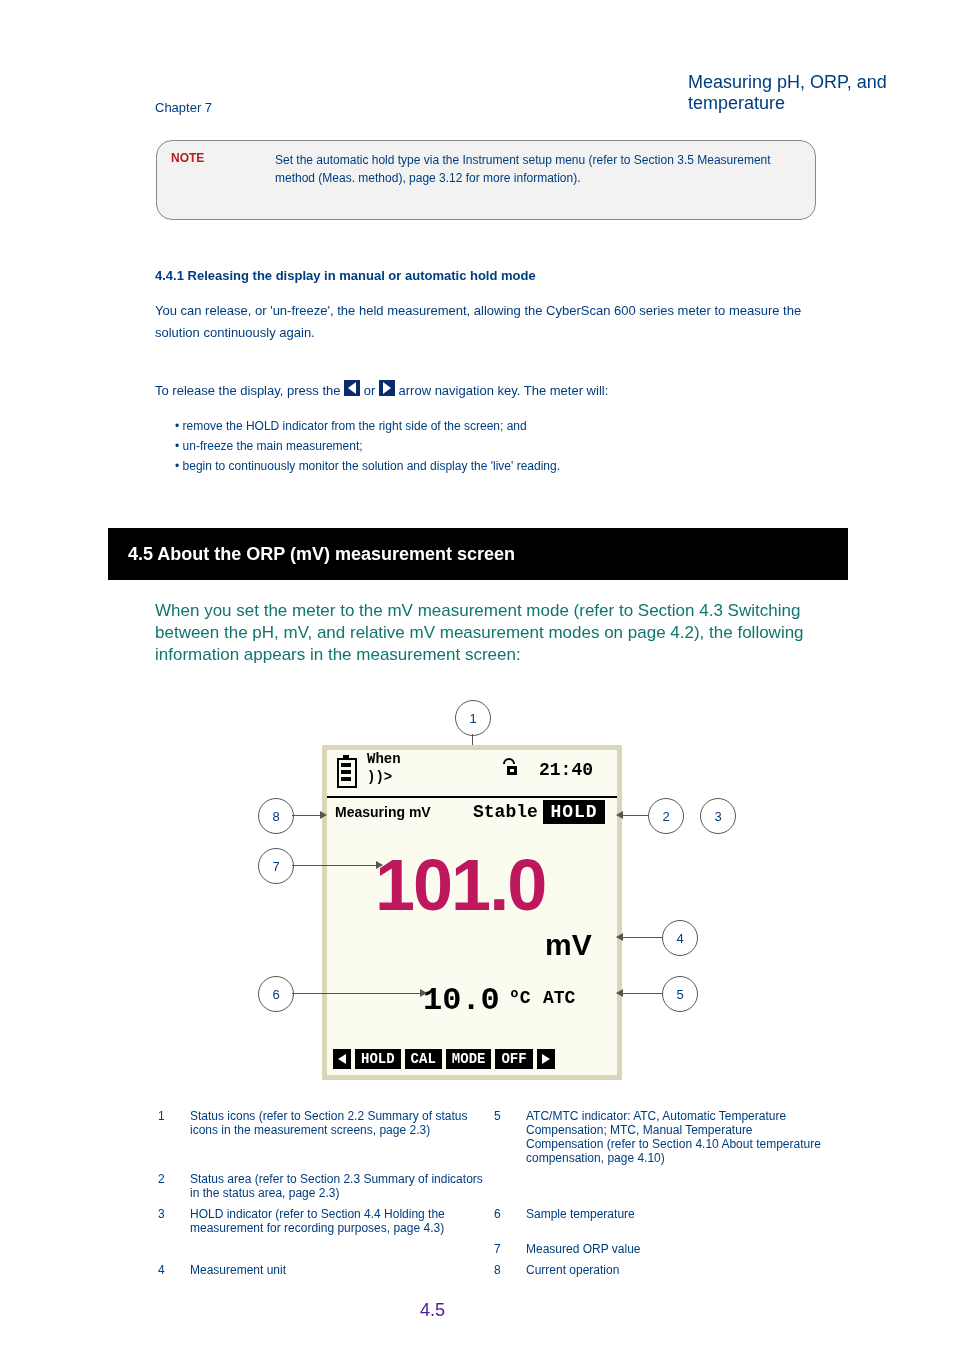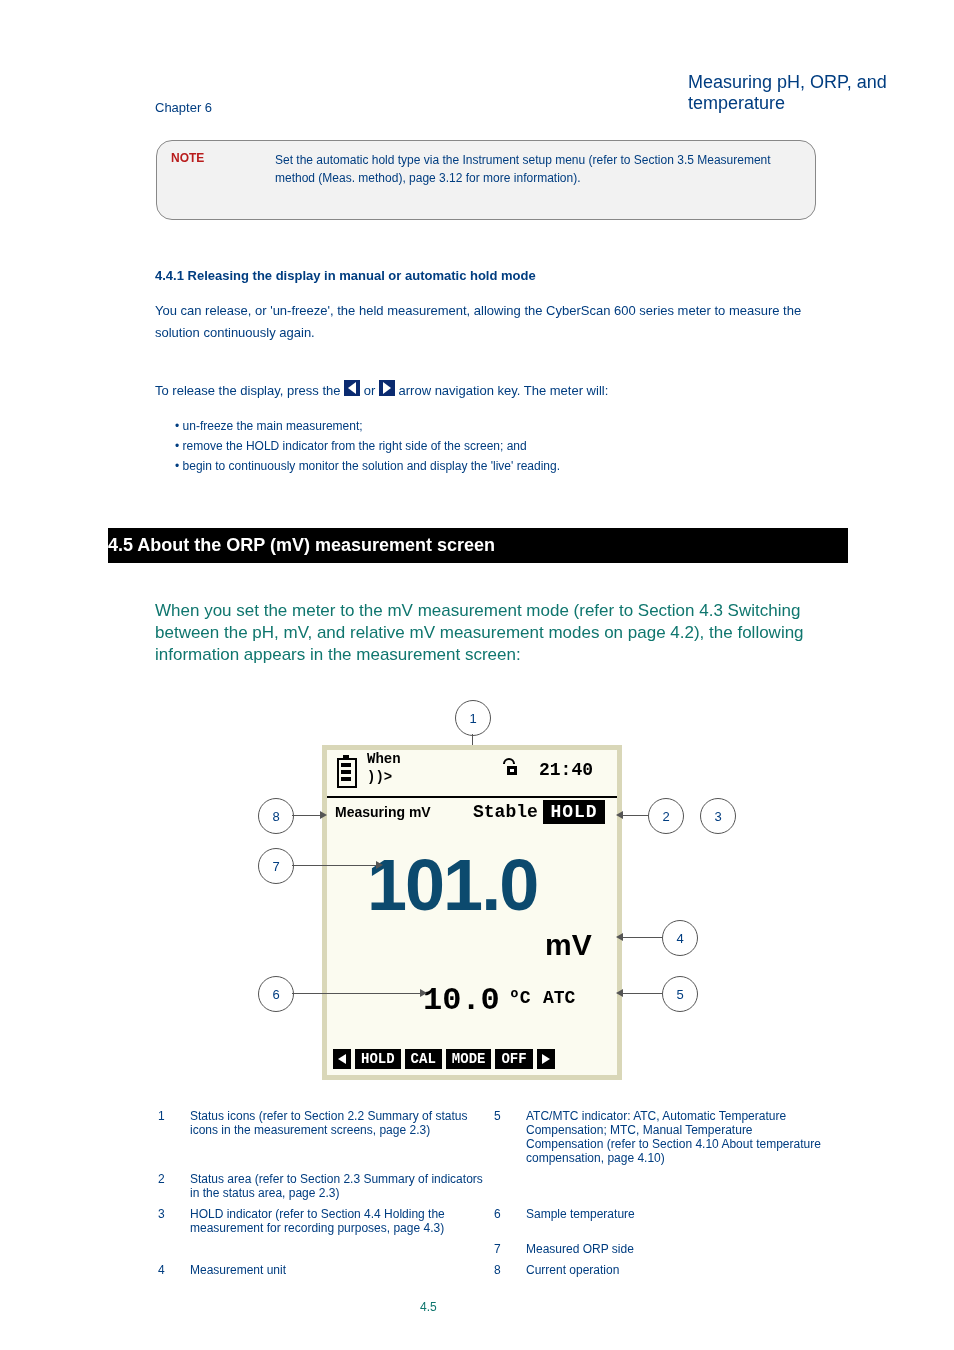--- a/index.html
+++ b/index.html
@@ -9,64 +9,64 @@
   .note-box{position:absolute;left:156px;top:140px;width:660px;height:80px;border:1px solid #888;border-radius:16px;background:#f2f2f2;padding:10px 14px;box-sizing:border-box}
   .note-label{position:absolute;left:14px;top:10px;font-size:12px;color:#b91c1c;font-weight:bold}
   .note-body{position:absolute;left:118px;top:10px;width:520px;font-size:12px;line-height:18px;color:#003d80}
   .sec1{position:absolute;left:155px;top:268px;font-size:13px;color:#003d80;font-weight:bold}
   .para1{position:absolute;left:155px;top:300px;width:670px;font-size:13px;color:#003d80;line-height:22px}
   .instr{position:absolute;left:155px;top:380px;width:670px;font-size:13px;color:#003d80;line-height:22px}
   .arrow-left{display:inline-block;vertical-align:middle}
   .arrow-right{display:inline-block;vertical-align:middle}
   .bullets{position:absolute;left:175px;top:416px;width:650px;font-size:12px;color:#003d80;line-height:20px}
   .bullets .dot:before{content:"• ";color:#003d80}
-  .black-bar{position:absolute;left:108px;top:528px;width:740px;height:35px;background:#000;color:#fff;font-size:18px;font-weight:bold;display:flex;align-items:center;padding-left:0;box-sizing:border-box}
+  .black-bar{position:absolute;left:108px;top:528px;width:740px;height:52px;background:#000;color:#fff;font-size:18px;font-weight:bold;display:flex;align-items:center;padding-left:20px;box-sizing:border-box}
   .para2{position:absolute;left:155px;top:600px;width:670px;font-size:17px;color:#0f766e;line-height:22px}
 
   .lcd{position:absolute;left:322px;top:745px;width:300px;height:335px;border:5px solid #d9d7b8;background:#fbfbf0;box-sizing:border-box}
   .lcd-top{position:relative;height:46px;border-bottom:2px solid #000}
   .batt{position:absolute;left:10px;top:8px;width:16px;height:26px;border:2px solid #000}
   .batt:before{content:"";position:absolute;left:4px;top:-5px;width:6px;height:4px;background:#000}
   .batt .bar{position:absolute;left:2px;width:10px;height:4px;background:#000}
   .batt .b1{top:3px}.batt .b2{top:10px}.batt .b3{top:17px}
   .irda{position:absolute;left:40px;top:2px;font:bold 14px/14px 'Courier New',monospace;color:#000}
   .irda2{position:absolute;left:40px;top:20px;font:bold 14px/14px 'Courier New',monospace;color:#000}
   .lock{position:absolute;left:172px;top:6px}
   .time{position:absolute;left:212px;top:10px;font:bold 18px 'Courier New',monospace;color:#000}
   .row2{position:relative;height:34px}
   .measuring{position:absolute;left:8px;top:6px;font:bold 14px Arial;color:#000}
   .stable{position:absolute;left:146px;top:4px;font:bold 18px 'Courier New',monospace;color:#000}
   .hold{position:absolute;left:216px;top:2px;width:62px;height:24px;background:#000;color:#fff;font:bold 18px/24px 'Courier New',monospace;text-align:center;letter-spacing:1px}
-  .bigval{position:absolute;left:40px;top:94px;font:bold 72px Arial;color:#0c4a6e;letter-spacing:-2px}
+  .bigval{position:absolute;left:48px;top:94px;font:bold 72px Arial;color:#be185d;letter-spacing:-2px}
   .mv{position:absolute;left:218px;top:178px;font:bold 30px Arial;color:#000}
   .temp{position:absolute;left:96px;top:232px;font:bold 32px 'Courier New',monospace;color:#000}
   .degc{position:absolute;left:182px;top:238px;font:bold 18px 'Courier New',monospace;color:#000}
   .atc{position:absolute;left:216px;top:238px;font:bold 18px 'Courier New',monospace;color:#000}
   .menu{position:absolute;left:6px;bottom:6px;display:flex;gap:4px}
   .menu .m{background:#000;color:#fff;font:bold 14px/20px 'Courier New',monospace;padding:0 6px;height:20px}
   .menu .tri{background:#000;color:#fff;width:18px;height:20px;display:flex;align-items:center;justify-content:center}
 
   .callout{position:absolute;width:34px;height:34px;border:1px solid #555;border-radius:50%;display:flex;align-items:center;justify-content:center;font-size:13px;color:#003d80;background:#fff}
   .cline{position:absolute;background:#555;height:1px}
   .cline-v{position:absolute;background:#555;width:1px}
   .arrowhead-r{position:absolute;width:0;height:0;border-top:4px solid transparent;border-bottom:4px solid transparent;border-left:7px solid #555}
   .arrowhead-l{position:absolute;width:0;height:0;border-top:4px solid transparent;border-bottom:4px solid transparent;border-right:7px solid #555}
   .arrowhead-d{position:absolute;width:0;height:0;border-left:4px solid transparent;border-right:4px solid transparent;border-top:7px solid #555}
 
   .legend{position:absolute;left:155px;top:1106px;width:670px;font-size:12px;color:#003d80}
   .legend td{vertical-align:top;padding-bottom:4px}
   .legend td.num{width:28px}
-  .footer{position:absolute;left:420px;top:1300px;font-size:12px;color:#0f766e}
+  .footer{position:absolute;left:420px;top:1300px;font-size:18px;color:#4c1d95}
 </style>
 </head>
 <body>
 <div class="page">
 
 <div class="header-right">Measuring pH, ORP, and temperature</div>
-<div class="chapter">Chapter 6</div>
+<div class="chapter">Chapter 7</div>
 
 <div class="note-box">
   <div class="note-label">NOTE</div>
   <div class="note-body">Set the automatic hold type via the Instrument setup menu (refer to Section 3.5 Measurement method (Meas. method), page 3.12 for more information).</div>
 </div>
 
 <div class="sec1">4.4.1 Releasing the display in manual or automatic hold mode</div>
 <div class="para1">You can release, or 'un-freeze', the held measurement, allowing the CyberScan 600 series meter to measure the solution continuously again.</div>
 
 <div class="instr">
@@ -81,22 +81,22 @@
   <span class="arrow-right">
     <svg width="16" height="16">
           <rect x="0" y="0" width="16" height="16" fill="#0a2a70"></rect>
           <polygon points="4,2 12,8 4,14" fill="#fff"></polygon>
         </svg>
   </span>
   <span> arrow navigation key. The meter will:</span>
 </div>
 
 <div class="bullets">
+  <div class="dot">remove the HOLD indicator from the right side of the screen; and</div>
   <div class="dot">un-freeze the main measurement;</div>
-  <div class="dot">remove the HOLD indicator from the right side of the screen; and</div>
   <div class="dot">begin to continuously monitor the solution and display the 'live' reading.</div>
 </div>
 
 <div class="black-bar">4.5 About the ORP (mV) measurement screen</div>
 
 <div class="para2">When you set the meter to the mV measurement mode (refer to Section 4.3 Switching between the pH, mV, and relative mV measurement modes on page 4.2), the following information appears in the measurement screen:</div>
 
 <div class="callout" style="left:455px;top:700px">1</div>
 <div class="cline-v" style="left:472px;top:734px;height:18px"></div>
 <div class="arrowhead-d" style="left:468px;top:750px"></div>
@@ -191,21 +191,21 @@
     <tr>
             <td class="num">3</td>
             <td>HOLD indicator (refer to Section 4.4 Holding the measurement for recording purposes, page 4.3)</td>
         <td class="num">6</td>
             <td>Sample temperature</td>
           </tr>
     <tr>
             <td></td>
             <td></td>
         <td class="num">7</td>
-            <td>Measured ORP side</td>
+            <td>Measured ORP value</td>
           </tr>
     <tr>
             <td class="num">4</td>
             <td>Measurement unit</td>
         <td class="num">8</td>
             <td>Current operation</td>
           </tr>
   </tbody>
       </table>
 </div>

